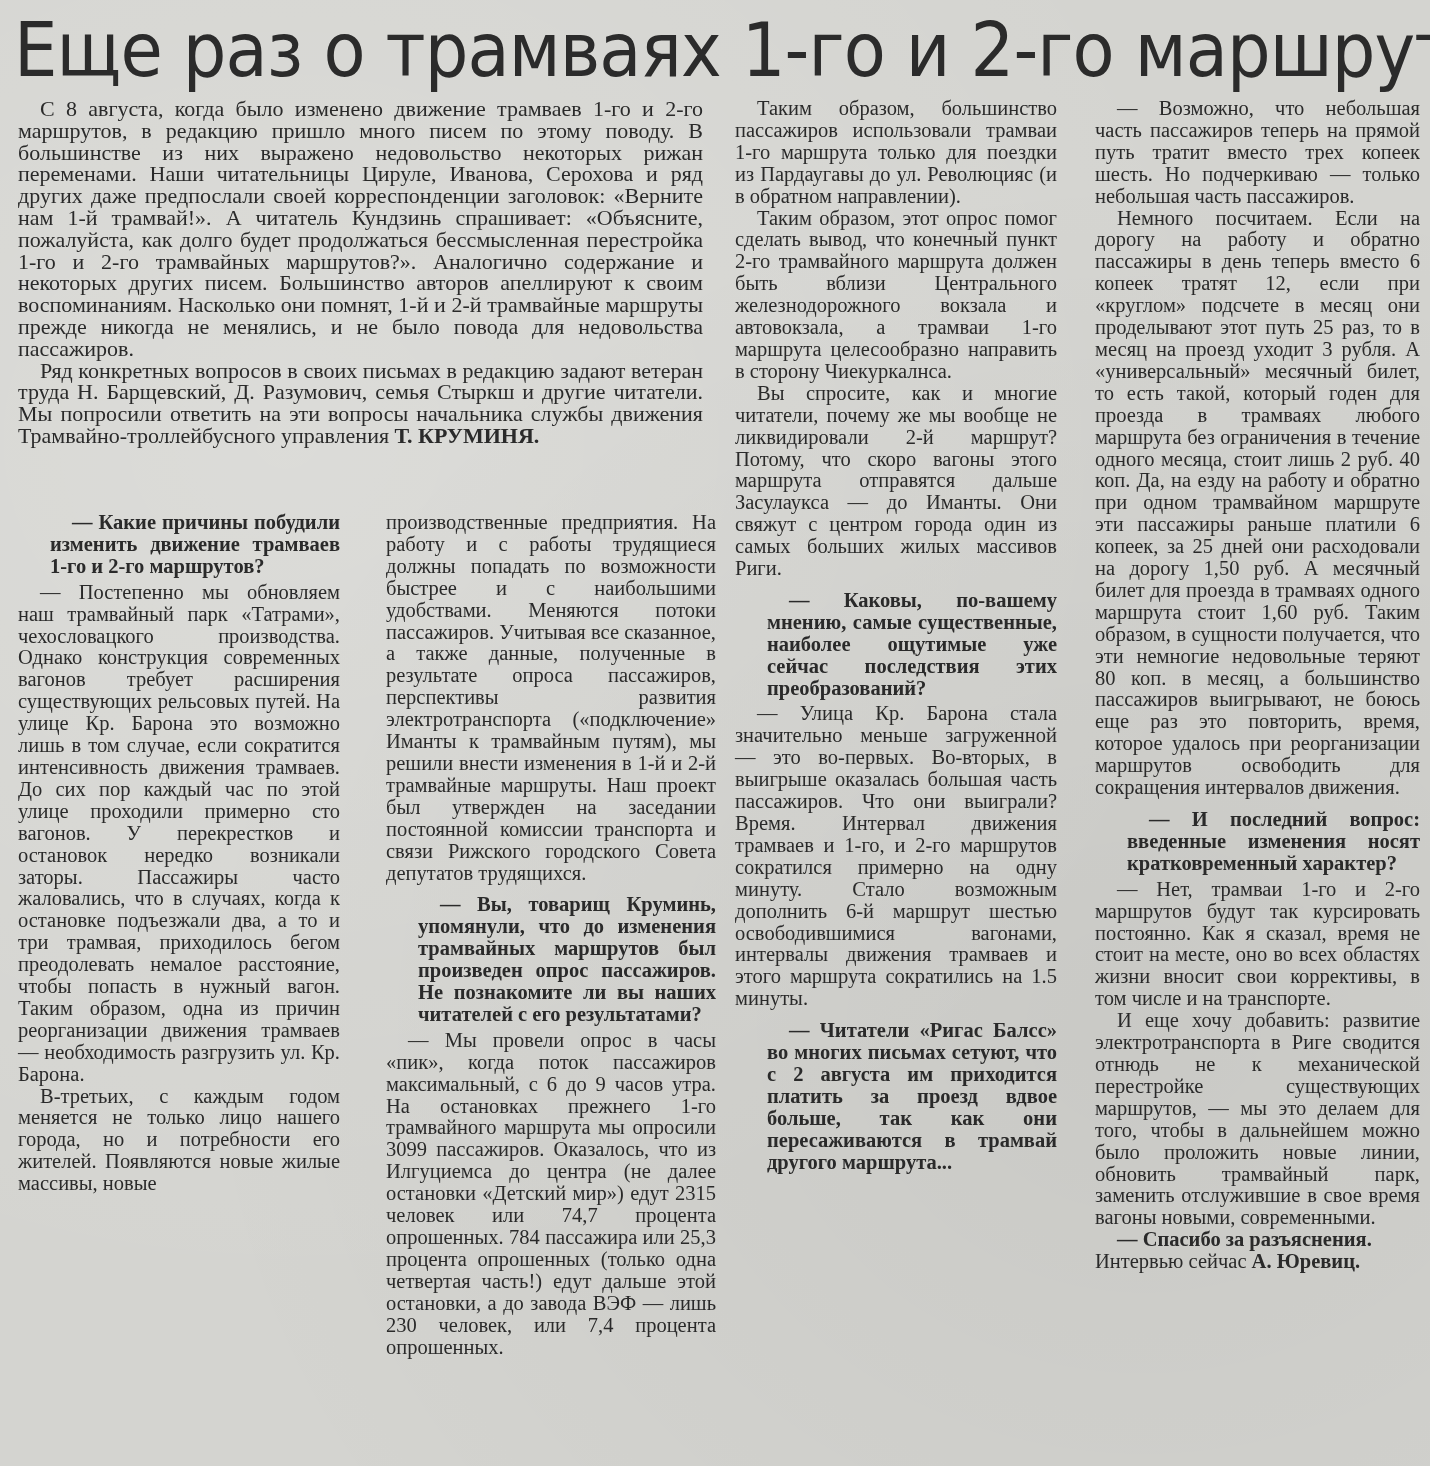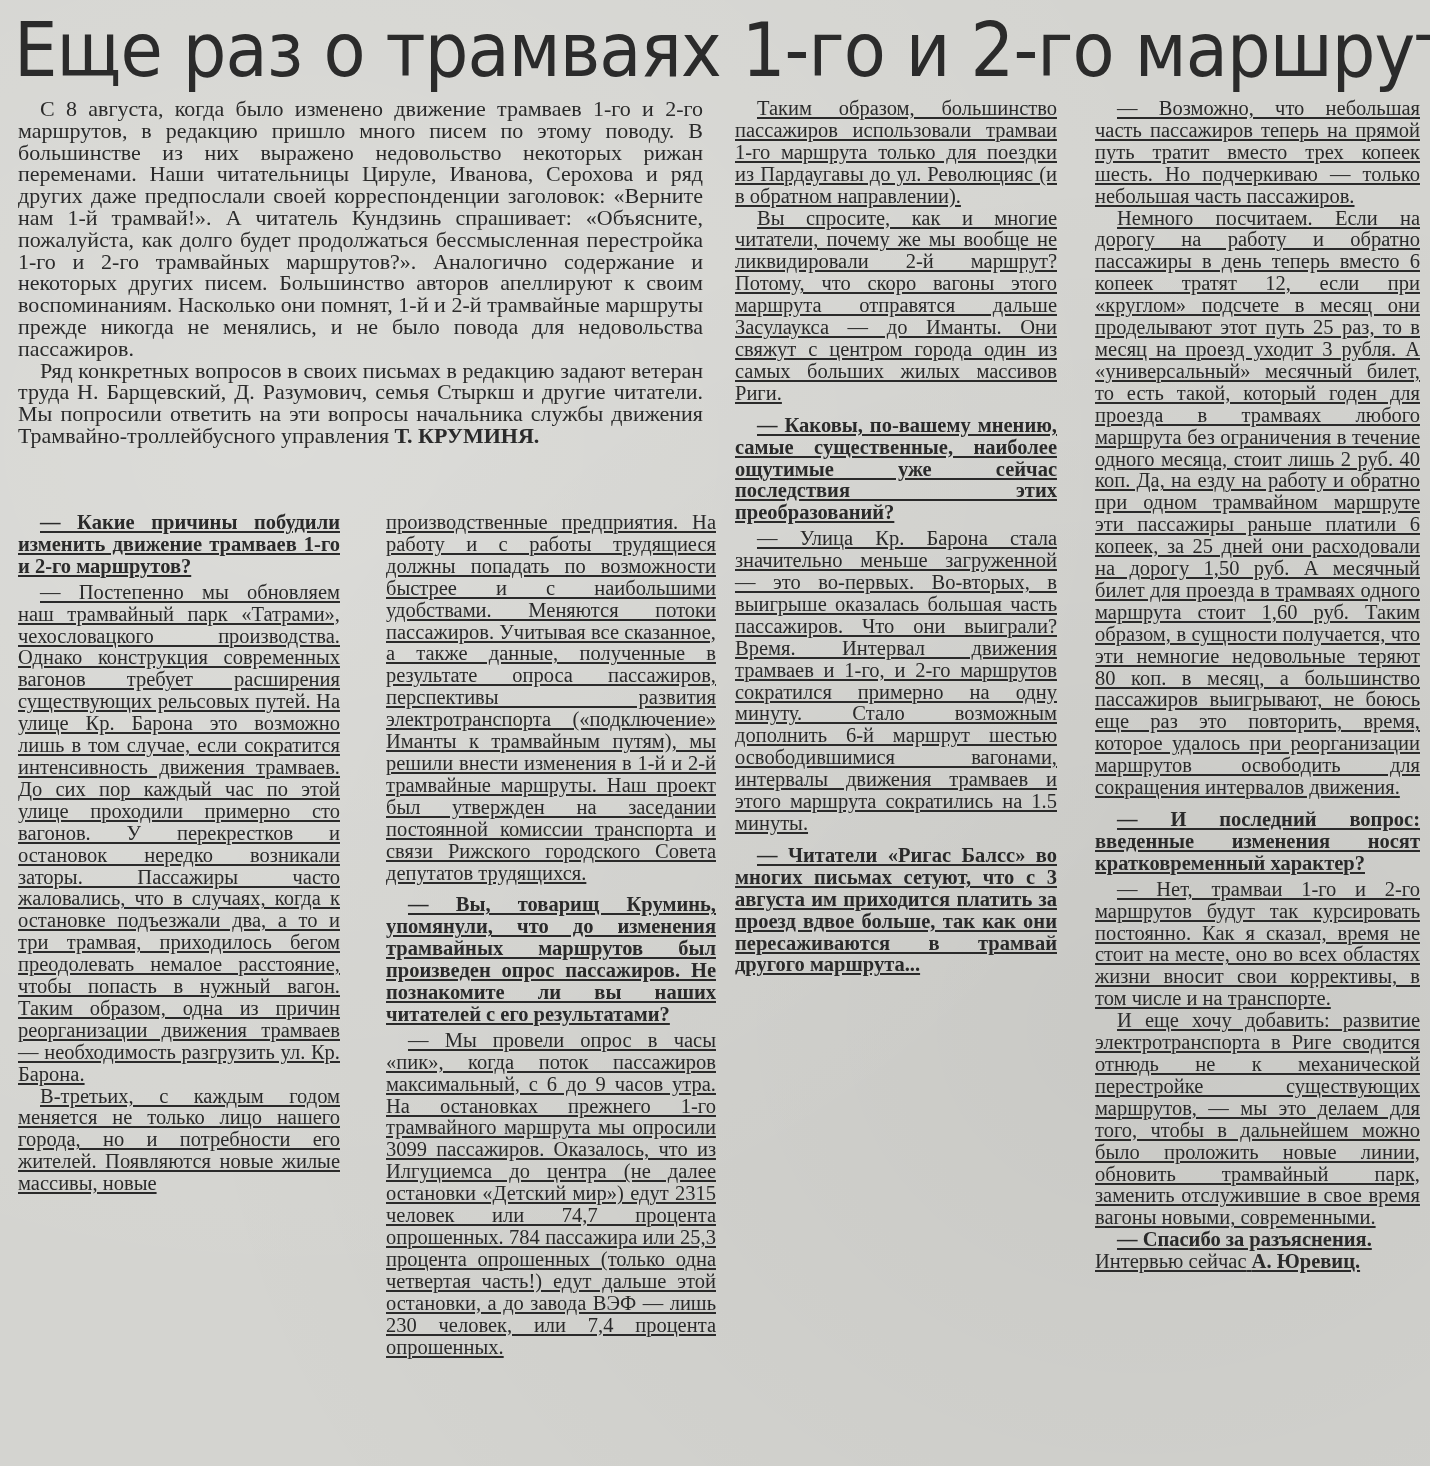--- a/index.html
+++ b/index.html
@@ -21,28 +21,28 @@
     font-family: "DejaVu Sans", "Liberation Sans", sans-serif;
     font-size: 74px; line-height: 92px; letter-spacing: -1px;
     color: #2b2b2b; white-space: nowrap;
     transform: scaleX(0.93); transform-origin: left center;
   }
   .intro {
     position: absolute; left: 18px; top: 98px; width: 685px;
     font-size: 22px; line-height: 21.8px; text-align: justify;
   }
   .col {
-    position: absolute; font-size: 20.5px; line-height: 21.9px; text-align: justify; text-decoration: underline;
+    position: absolute; font-size: 20.5px; line-height: 21.9px; text-align: justify;
   }
   .c1 { left: 18px; top: 512px; width: 322px; }
   .c2 { left: 386px; top: 512px; width: 330px; }
   .c3 { left: 735px; top: 98px; width: 322px; }
   .c4 { left: 1095px; top: 98px; width: 325px; }
   p { margin: 0; text-indent: 22px; }
-  p.q { font-weight: bold; margin-top: 10px; margin-bottom: 4px; }
+  p.q { font-weight: bold; margin-top: 10px; margin-bottom: 4px; margin-left: 32px; }
   p.first-q { margin-top: 0; }
   .gap { }
   .bold { font-weight: bold; }
 </style>
 </head>
 <body>
 
 <div class="page">
 
   <div class="headline">Еще раз о трамваях 1-го и 2-го маршрутов</div>
@@ -59,24 +59,25 @@
   </div>
 
   <div class="col c2">
     <p style="text-indent:0">производственные предприятия. На работу и с работы трудящиеся должны попадать по возможности быстрее и с наибольшими удобствами. Меняются потоки пассажиров. Учитывая все сказанное, а также данные, полученные в результате опроса пассажиров, перспективы развития электротранспорта («подключение» Иманты к трамвайным путям), мы решили внести изменения в 1-й и 2-й трамвайные маршруты. Наш проект был утвержден на заседании постоянной комиссии транспорта и связи Рижского городского Совета депутатов трудящихся.</p>
     <p class="q">— Вы, товарищ Круминь, упомянули, что до изменения трамвайных маршрутов был произведен опрос пассажиров. Не познакомите ли вы наших читателей с его результатами?</p>
     <p class="gap">— Мы провели опрос в часы «пик», когда поток пассажиров максимальный, с 6 до 9 часов утра. На остановках прежнего 1-го трамвайного маршрута мы опросили 3099 пассажиров. Оказалось, что из Илгуциемса до центра (не далее остановки «Детский мир») едут 2315 человек или 74,7 процента опрошенных. 784 пассажира или 25,3 процента опрошенных (только одна четвертая часть!) едут дальше этой остановки, а до завода ВЭФ — лишь 230 человек, или 7,4 процента опрошенных.</p>
   </div>
 
   <div class="col c3">
     <p>Таким образом, большинство пассажиров использовали трамваи 1-го маршрута только для поездки из Пардаугавы до ул. Революцияс (и в обратном направлении).</p>
+    <p>Таким образом, этот опрос помог сделать вывод, что конечный пункт 2-го трамвайного маршрута должен быть вблизи Центрального железнодорожного вокзала и автовокзала, а трамваи 1-го маршрута целесообразно направить в сторону Чиекуркалнса.</p>
     <p>Вы спросите, как и многие читатели, почему же мы вообще не ликвидировали 2-й маршрут? Потому, что скоро вагоны этого маршрута отправятся дальше Засулаукса — до Иманты. Они свяжут с центром города один из самых больших жилых массивов Риги.</p>
     <p class="q">— Каковы, по-вашему мнению, самые существенные, наиболее ощутимые уже сейчас последствия этих преобразований?</p>
     <p>— Улица Кр. Барона стала значительно меньше загруженной — это во-первых. Во-вторых, в выигрыше оказалась большая часть пассажиров. Что они выиграли? Время. Интервал движения трамваев и 1-го, и 2-го маршрутов сократился примерно на одну минуту. Стало возможным дополнить 6-й маршрут шестью освободившимися вагонами, интервалы движения трамваев и этого маршрута сократились на 1.5 минуты.</p>
-    <p class="q gap">— Читатели «Ригас Балсс» во многих письмах сетуют, что с 3 августа им приходится платить за проезд вдвое больше, так как они пересаживаются в трамвай другого маршрута...</p>
+    <p class="q gap">— Читатели «Ригас Балсс» во многих письмах сетуют, что с 2 августа им приходится платить за проезд вдвое больше, так как они пересаживаются в трамвай другого маршрута...</p>
   </div>
 
   <div class="col c4">
     <p>— Возможно, что небольшая часть пассажиров теперь на прямой путь тратит вместо трех копеек шесть. Но подчеркиваю — только небольшая часть пассажиров.</p>
     <p>Немного посчитаем. Если на дорогу на работу и обратно пассажиры в день теперь вместо 6 копеек тратят 12, если при «круглом» подсчете в месяц они проделывают этот путь 25 раз, то в месяц на проезд уходит 3 рубля. А «универсальный» месячный билет, то есть такой, который годен для проезда в трамваях любого маршрута без ограничения в течение одного месяца, стоит лишь 2 руб. 40 коп. Да, на езду на работу и обратно при одном трамвайном маршруте эти пассажиры раньше платили 6 копеек, за 25 дней они расходовали на дорогу 1,50 руб. А месячный билет для проезда в трамваях одного маршрута стоит 1,60 руб. Таким образом, в сущности получается, что эти немногие недовольные теряют 80 коп. в месяц, а большинство пассажиров выигрывают, не боюсь еще раз это повторить, время, которое удалось при реорганизации маршрутов освободить для сокращения интервалов движения.</p>
     <p class="q">— И последний вопрос: введенные изменения носят кратковременный характер?</p>
     <p>— Нет, трамваи 1-го и 2-го маршрутов будут так курсировать постоянно. Как я сказал, время не стоит на месте, оно во всех областях жизни вносит свои коррективы, в том числе и на транспорте.</p>
     <p>И еще хочу добавить: развитие электротранспорта в Риге сводится отнюдь не к механической перестройке существующих маршрутов, — мы это делаем для того, чтобы в дальнейшем можно было проложить новые линии, обновить трамвайный парк, заменить отслужившие в свое время вагоны новыми, современными.</p>
     <p class="bold">— Спасибо за разъяснения.</p>
     <p style="text-indent:0"><span>Интервью сейчас</span> <span class="bold">А. Юревиц.</span></p>

